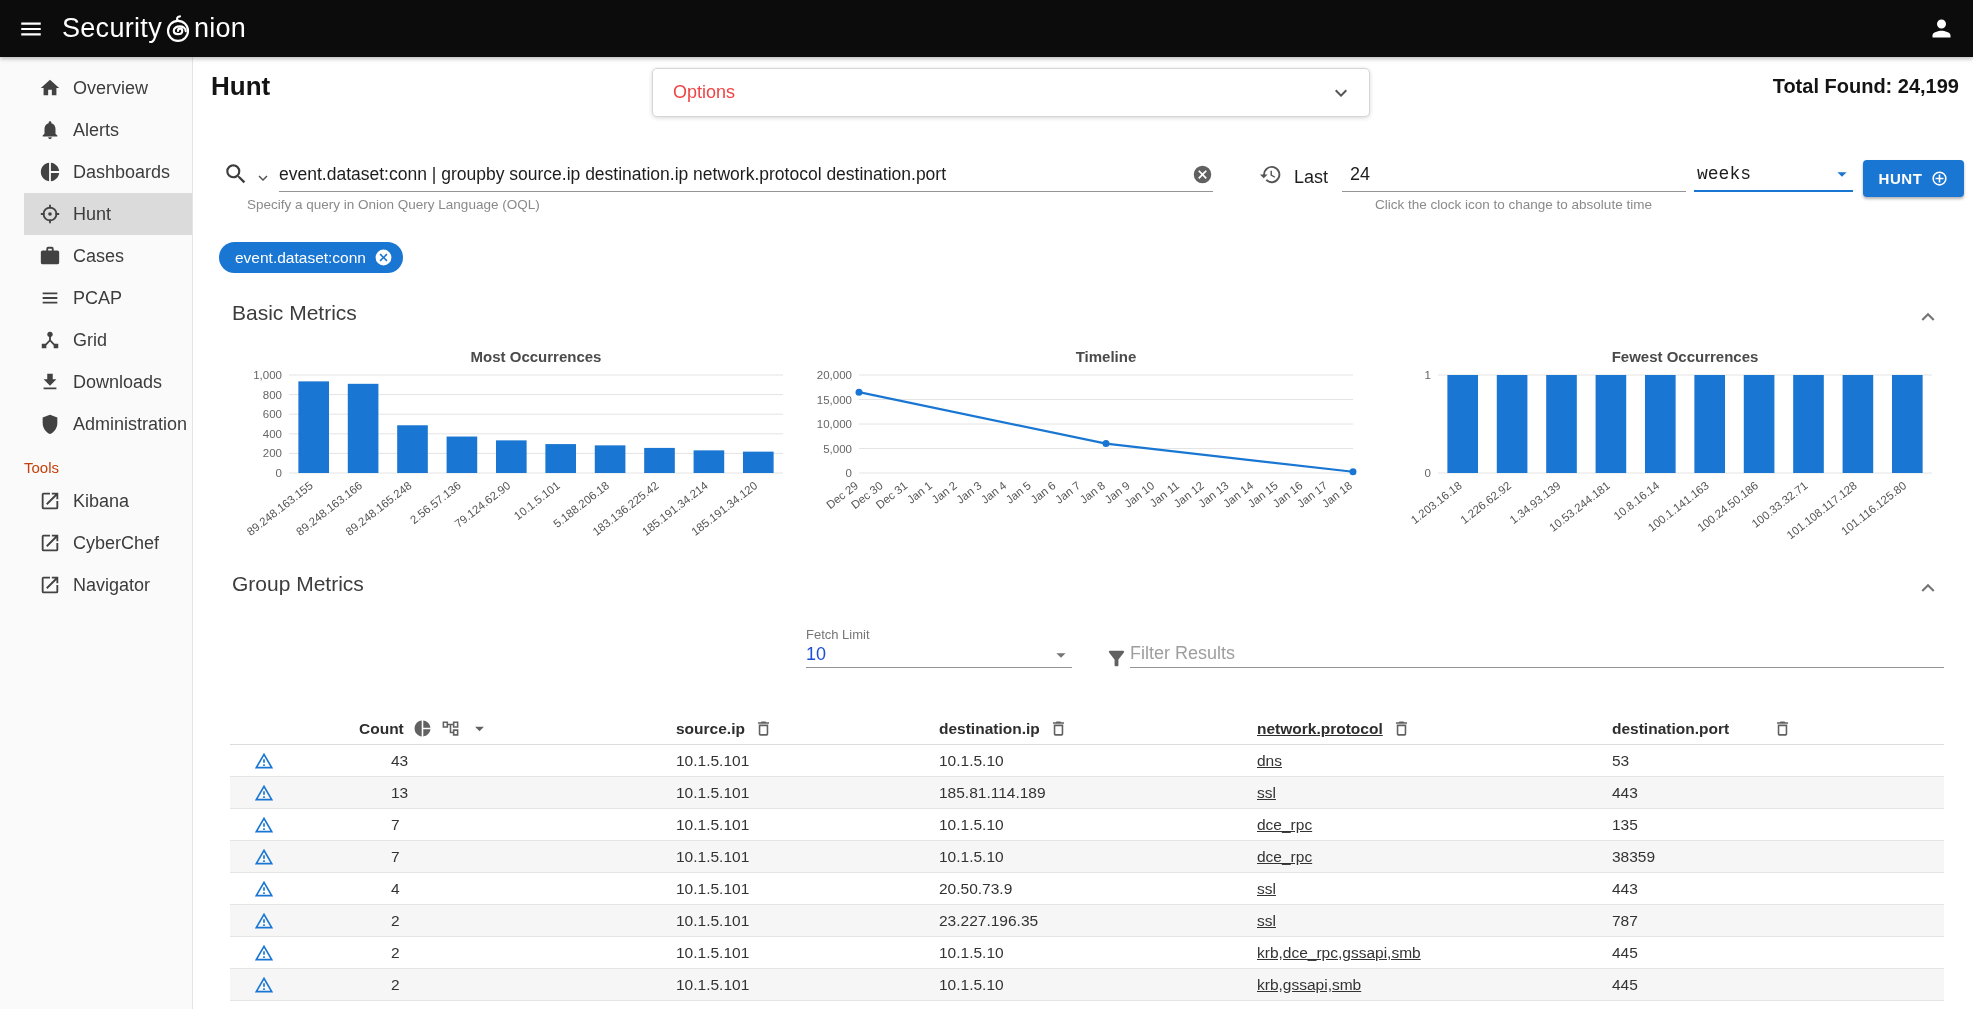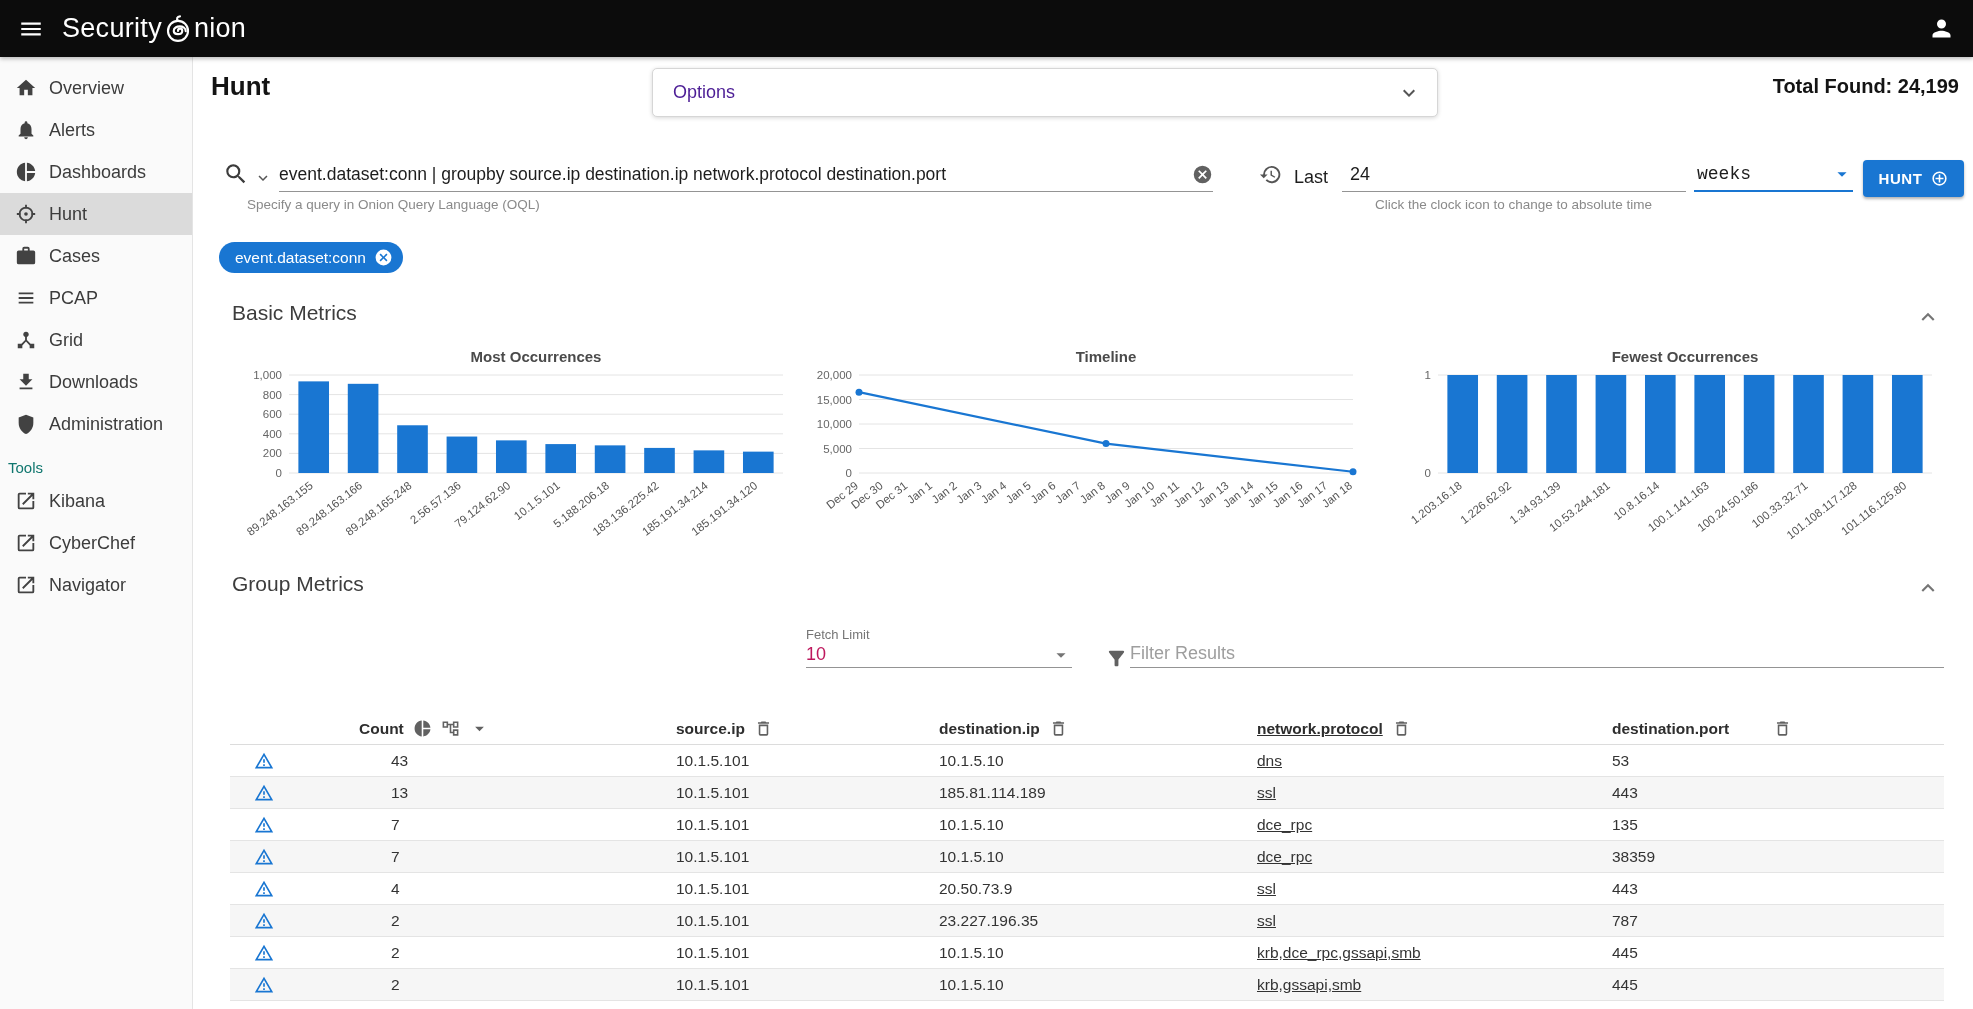--- a/index.html
+++ b/index.html
@@ -21,34 +21,34 @@
   .logo .onion { margin:0 1px; display:flex; align-items:center; }
   .topbar .spacer { flex:1; }
 
   
   .sidebar {
     position:absolute; top:57px; left:0; width:193px; bottom:0;
     background:#fafafa; border-right:1px solid #e4e4e4; padding-top:10px;
   }
   .side-item {
     display:flex; align-items:center; gap:12px; height:42px; padding-left:15px;
-    font-size:18px; color:#3c3c3c; cursor:pointer;
+    font-size:18px; color:#3c3c3c; cursor:pointer;margin-left:24px;
   }
   .side-item .s-ic { color:#424242; display:flex; }
   .side-item.active { background:#dbdbdb; }
-  .tools-label { margin:14px 0 4px 8px; font-size:15px; color:#0f766e; }
+  .tools-label { margin:14px 0 4px 24px; font-size:15px; color:#c2410c; }
 
   
   .main { position:absolute; left:193px; top:57px; right:0; bottom:0; background:#fff; }
   .page-title { position:absolute; left:18px; top:14px; font-size:26px; font-weight:700; color:#141414; }
   .options-select {
-    position:absolute; left:459px; top:11px; width:786px; height:49px;
+    position:absolute; left:459px; top:11px; width:718px; height:49px;
     border:1px solid #d6d6d6; border-radius:5px; background:#fff;
     box-shadow:0 1px 4px rgba(0,0,0,.16);
-    display:flex; align-items:center; padding:0 16px 0 20px; font-size:18px; color:#4c1d95; cursor:pointer;
+    display:flex; align-items:center; padding:0 16px 0 20px; font-size:18px; color:#ef4444; cursor:pointer;
   }
   .options-select .oc { margin-left:auto; color:#555; }
   .total-found { position:absolute; right:14px; top:18px; font-size:20px; font-weight:700; color:#141414; }
 
   
   .q-search-icon { position:absolute; left:30px; top:104px; color:#3c3c3c; cursor:pointer; }
   .q-chevron { position:absolute; left:61px; top:112px; color:#555; cursor:pointer; }
   .q-wrap {
     position:absolute; left:86px; top:100px; width:934px; height:35px;
     border-bottom:1px solid #949494; display:flex; align-items:center;
@@ -100,21 +100,21 @@
   .chart-box.cb0 { left:38px; }
   .chart-box.cb1 { left:608px; }
   .chart-box.cb2 { left:1187px; }
 
   
   .fetch-label { position:absolute; left:613px; top:570px; font-size:13px; color:#757575; }
   .fetch-wrap {
     position:absolute; left:613px; top:585px; width:266px; height:26px;
     border-bottom:1px solid #949494; display:flex; align-items:center; cursor:pointer;
   }
-  .fetch-wrap .f-val { font-size:18px; color:#be185d; }
+  .fetch-wrap .f-val { font-size:18px; color:#1d4ed8; }
   .fetch-wrap .f-arrow { margin-left:auto; color:#757575; }
   .funnel { position:absolute; left:912px; top:590px; color:#616161; }
   .filter-wrap {
     position:absolute; left:937px; top:583px; width:814px; height:28px;
     border-bottom:1px solid #949494; display:flex; align-items:center;
   }
   .filter-wrap input {
     width:100%; border:none; outline:none; background:transparent;
     font-family:inherit; font-size:18px; color:#000000;
   }

